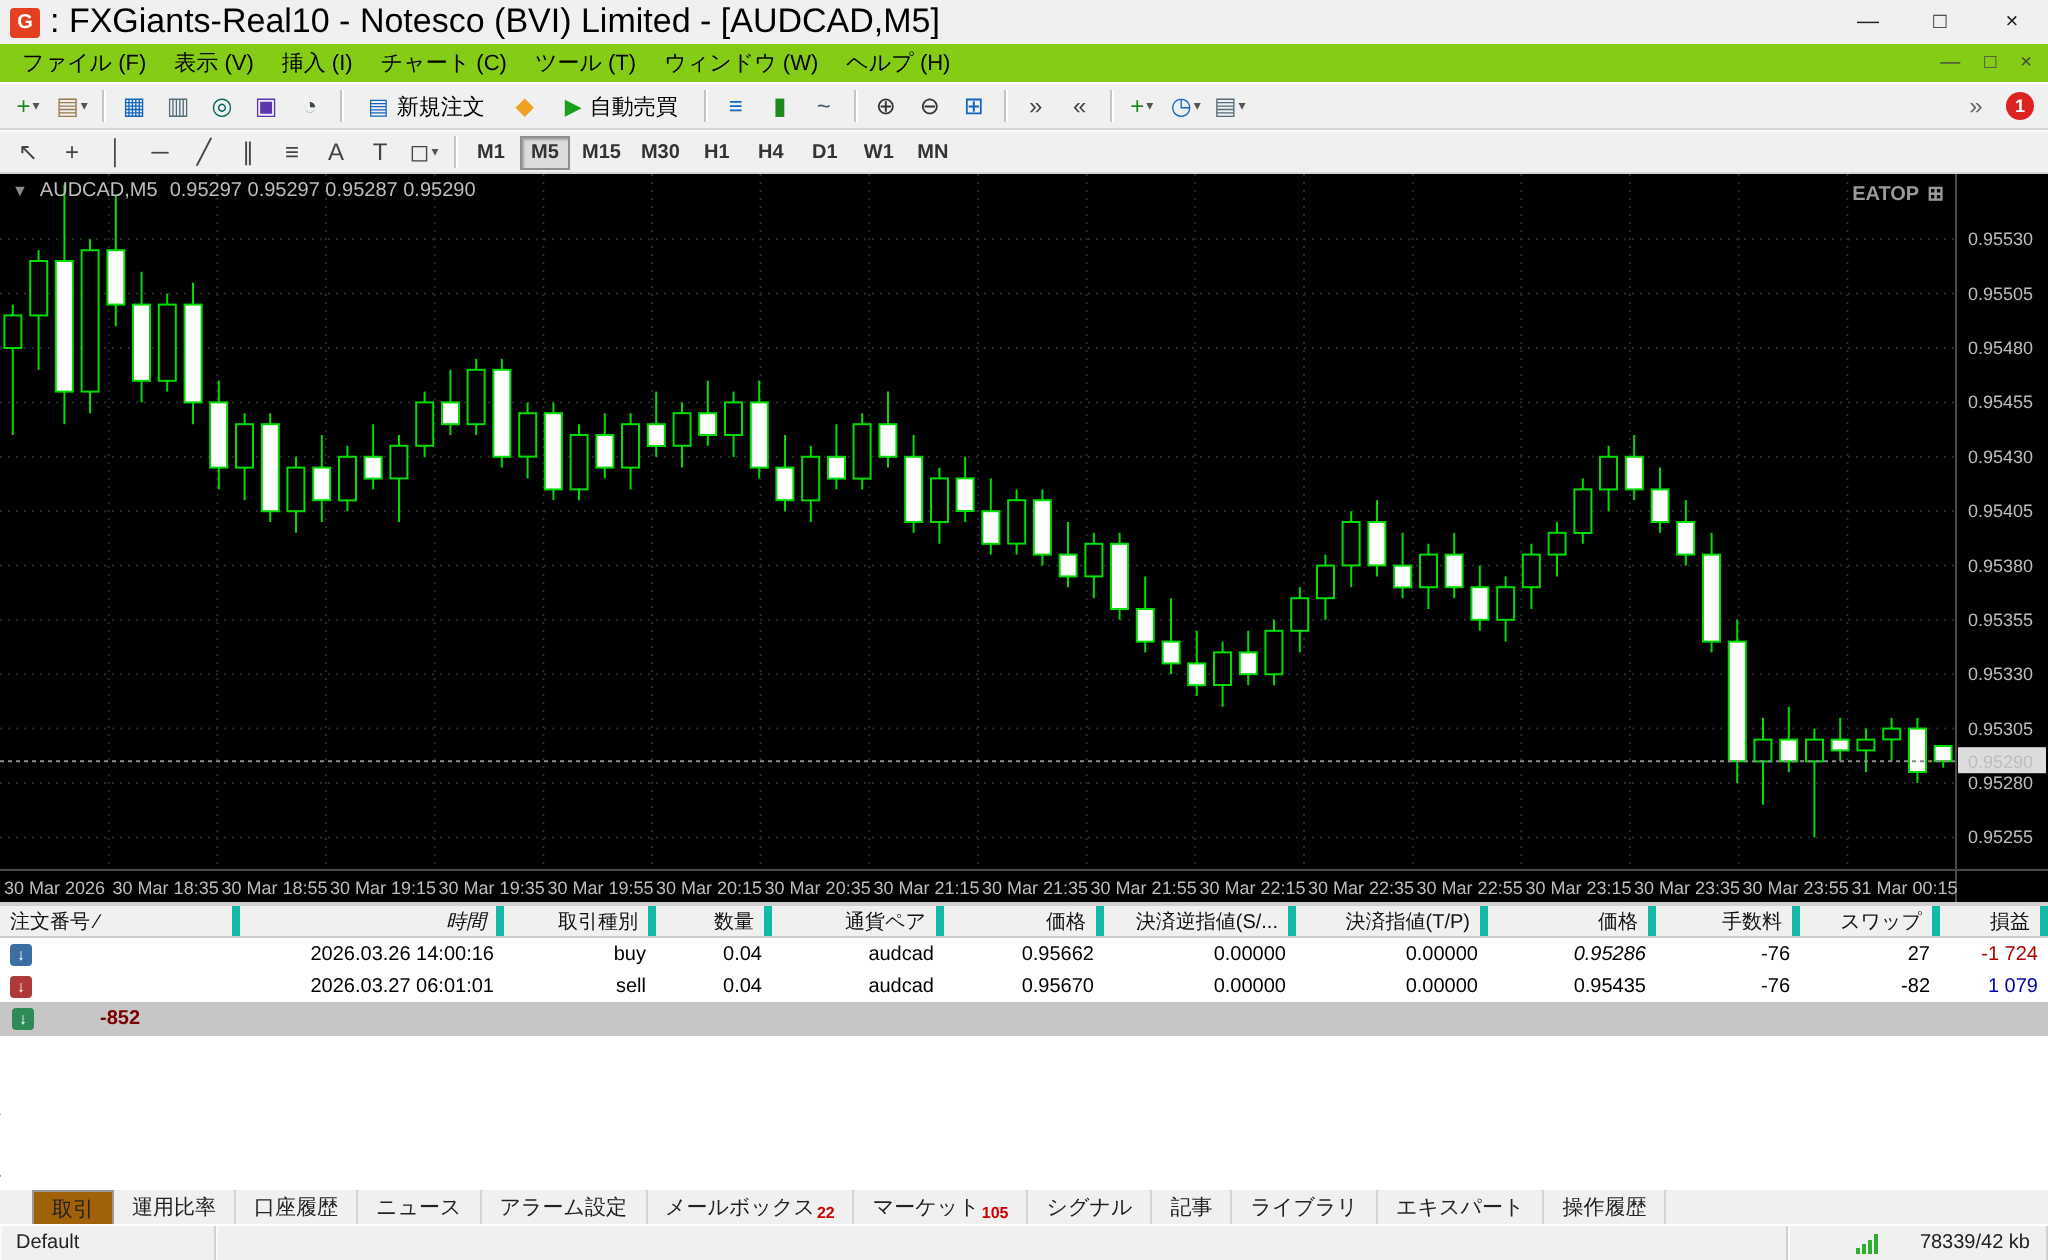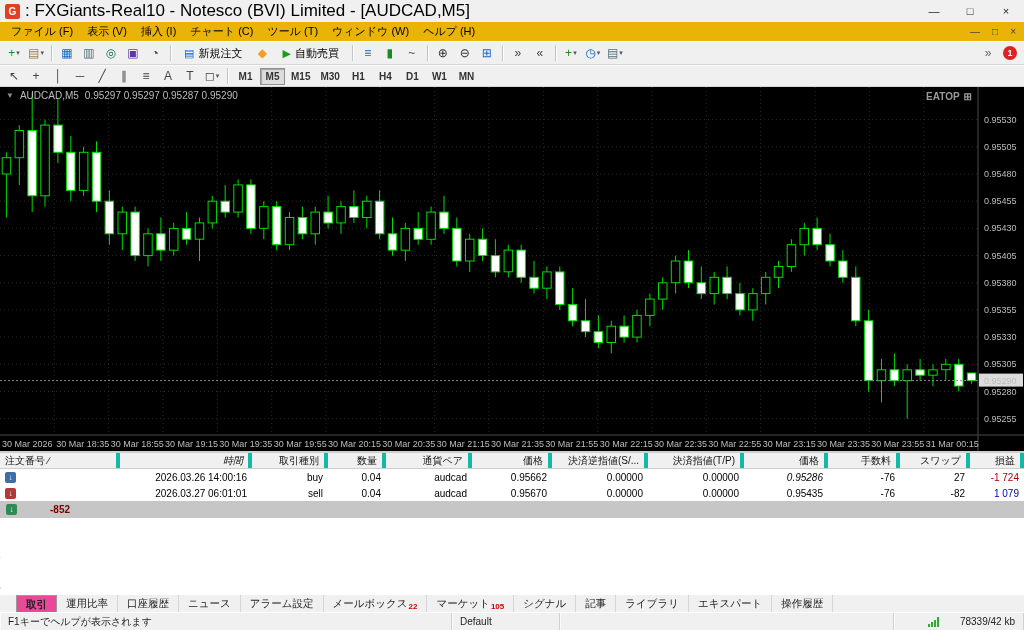--- a/index.html
+++ b/index.html
@@ -9,21 +9,21 @@
 
   
   .titlebar{height:22px;display:flex;align-items:center;padding-left:5px;background:#f0f0f0}
   .app-icon{width:15px;height:15px;border-radius:2px;background:#e2401f;color:#fff;
     font-size:10px;font-weight:bold;display:flex;align-items:center;justify-content:center}
   .title{margin-left:5px;font-size:17px}
   .win-btns{margin-left:auto;display:flex}
   .win-btn{width:36px;height:22px;display:flex;align-items:center;justify-content:center;font-size:11px;color:#222}
 
   
-  .menubar{height:19px;display:flex;align-items:center;padding-left:4px;background:#eab308}
+  .menubar{height:19px;display:flex;align-items:center;padding-left:4px;background:#84cc16}
   .menu-item{padding:1px 7px;cursor:default}
   .mdi-controls{margin-left:auto;display:flex;gap:12px;padding-right:8px;color:#444;font-size:10px}
 
   
   .toolbar{display:flex;align-items:center;background:#f0f0f0;padding:0 3px;
     border-top:1px solid #fafafa;border-bottom:1px solid #d6d6d6}
   #toolbar1{height:24px}
   #toolbar2{height:22px}
   .tb-icon{min-width:20px;height:19px;display:flex;align-items:center;justify-content:center;
     font-size:12px;margin:0 1px;border:1px solid transparent;border-radius:2px}
@@ -61,21 +61,21 @@
   .summary-text{flex:1;padding-left:4px;white-space:nowrap;overflow:hidden}
   .summary-profit{width:54px;text-align:right;padding-right:5px}
   .t-empty{height:77px;background:#fff}
   .side-label{position:absolute;left:3px;bottom:4px;transform:rotate(-90deg);
     transform-origin:left bottom;color:#555;font-size:10px;white-space:nowrap}
 
   
   .tabbar{height:18px;display:flex;align-items:stretch;background:#f0f0f0;
     border-top:1px solid #b8b8b8;padding-left:16px;font-size:10.5px}
   .tab{padding:2px 9px;display:flex;align-items:flex-start;color:#222;border-right:1px solid #d4d4d4;position:relative}
-  .tab.active{background:#ec4899;border:1px solid #9a9a9a;border-bottom:none;font-weight:bold}
+  .tab.active{background:#a16207;border:1px solid #9a9a9a;border-bottom:none;font-weight:normal}
   .tab .badge{color:#cc0000;font-size:8px;margin-top:5px;margin-left:1px;font-weight:bold}
 
   
   .statusbar{height:18px;display:flex;align-items:stretch;background:#f0f0f0;
     border-top:1px solid #fff;font-size:10px;color:#222}
   .sb-sec{display:flex;align-items:center;padding:0 8px;border-right:1px solid #d0d0d0;
     box-shadow:inset 1px 0 0 #fafafa}
   .sb-help{width:452px}
   .sb-profile{width:108px}
   .sb-fill{flex:1}
@@ -573,21 +573,20 @@
       </span>
       <span class="tab">
         <span>エキスパート</span>
       </span>
       <span class="tab">
         <span>操作履歴</span>
       </span>
     </div>
 
   <div class="statusbar">
-    <span class="sb-sec sb-help">F1キーでヘルプが表示されます</span>
     <span class="sb-sec sb-profile">Default</span>
     <span class="sb-sec sb-fill"></span>
     <span class="sb-sec sb-traffic">
       <span class="traffic-bars">
         <i style="height:3px"></i>
           <i style="height:5px"></i>
           <i style="height:7px"></i>
           <i style="height:10px"></i>
       </span>
       <span>78339/42 kb</span>

